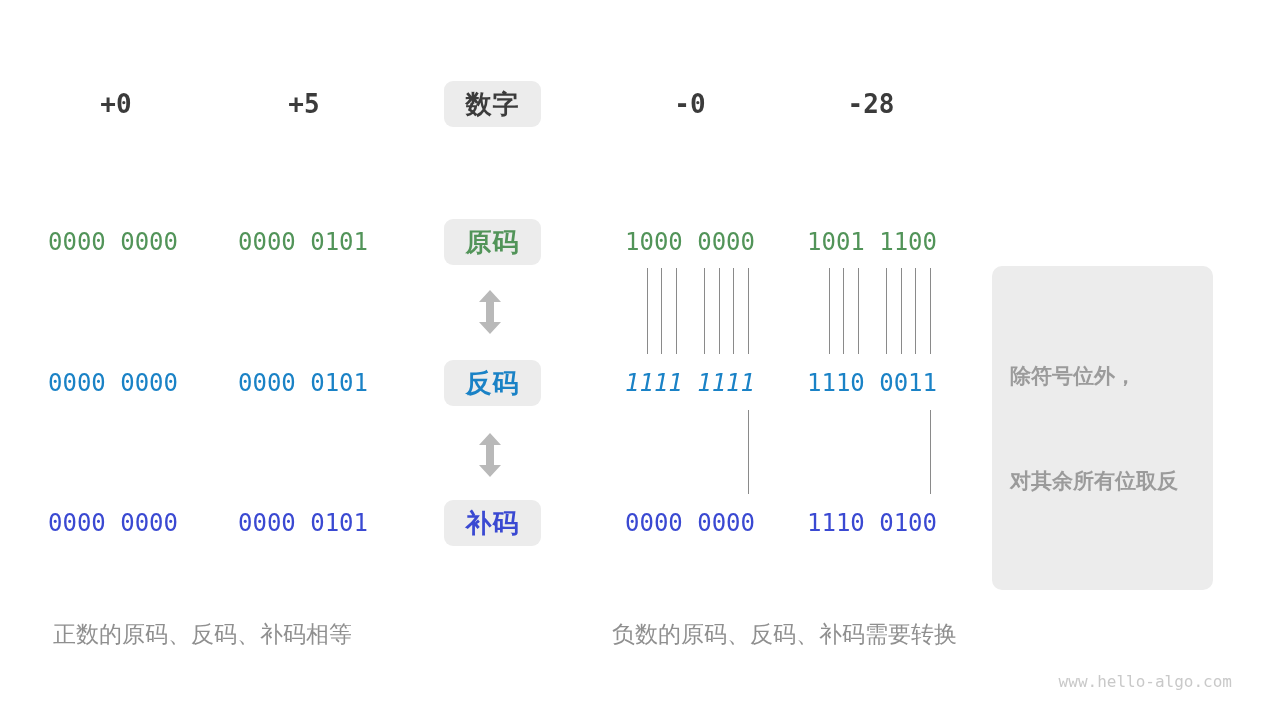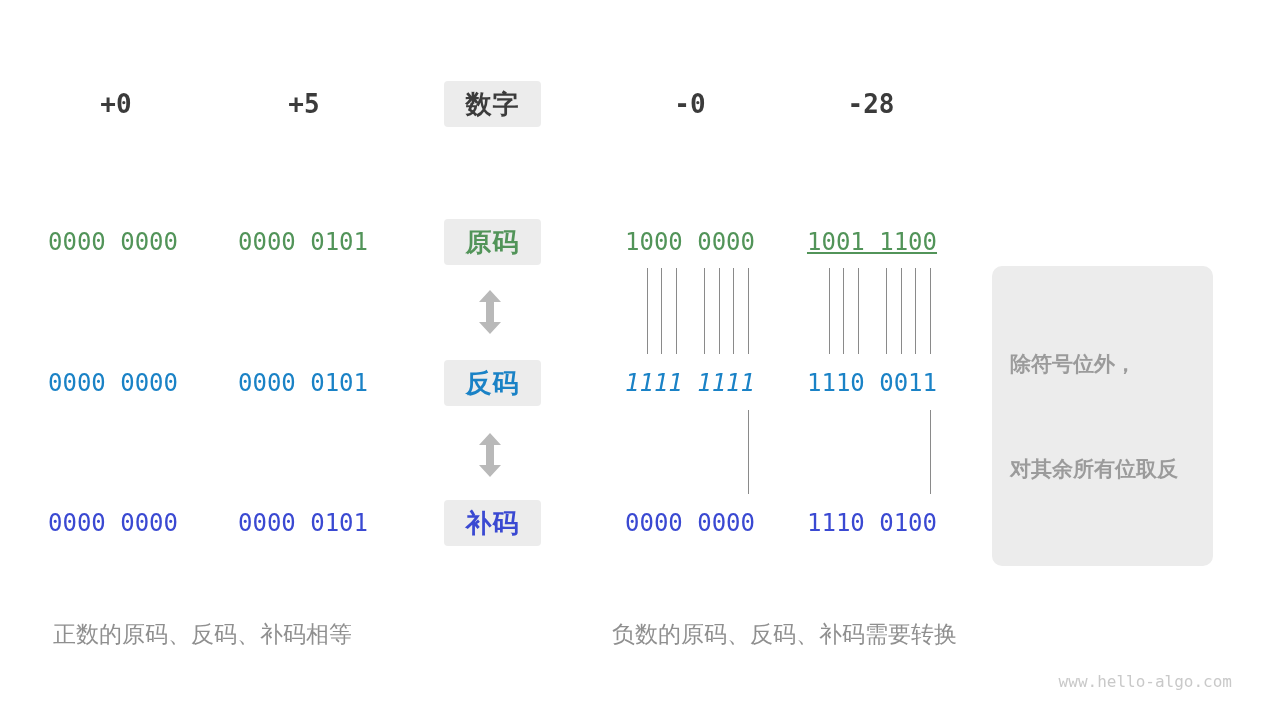--- a/index.html
+++ b/index.html
@@ -14,34 +14,34 @@
   }
   .mono{font-family:"DejaVu Sans Mono", monospace;}
   .abs{position:absolute;}
   .center{transform:translate(-50%,-50%); white-space:pre;}
   .num-label{font-size:26px; font-weight:bold; color:var(--dark);}
   .bin{font-size:24px; white-space:pre;}
   .bin.green{color:var(--green);}
   .bin.blue{color:var(--blue);}
   .bin.indigo{color:var(--indigo);}
   .pill{
-    background:var(--boxbg); border-radius:4px;
+    background:var(--boxbg); border-radius:9px;
     display:flex; align-items:center; justify-content:center;
     font-size:26px; font-weight:bold; letter-spacing:1px;
   }
   .pill.dark{color:var(--dark);}
   .pill.green{color:var(--green);}
   .pill.blue{color:var(--blue);}
   .pill.indigo{color:var(--indigo);}
   .tick{width:1px; background:var(--line); position:absolute;}
   .arrow-svg{position:absolute;}
   .note{
     position:absolute; background:var(--boxbg); border-radius:10px;
     color:var(--graytext); font-weight:bold; font-size:21px;
-    padding:10px 18px; line-height:35px; white-space:pre;
+    padding:22px 18px; line-height:35px; white-space:pre;
   }
   .note.single{padding:0 18px; line-height:46px; height:46px;}
   .caption{
     position:absolute; color:var(--captiontext); font-weight:normal;
     font-size:23px; white-space:pre;
   }
   .watermark{
     position:absolute; color:var(--watermark); font-size:16px; white-space:pre;
   }
 </style>
@@ -57,21 +57,21 @@
   </div>
   <span class="abs center mono num-label" style="left:690px; top:104px;">-0</span>
   <span class="abs center mono num-label" style="left:871px; top:104px;">-28</span>
 
   <span class="abs center mono bin green" style="left:113px; top:242px;">0000 0000</span>
   <span class="abs center mono bin green" style="left:303px; top:242px;">0000 0101</span>
   <div class="abs pill green" style="left:444px; top:219px; width:97px; height:46px;">
     <span>原码</span>
   </div>
   <span class="abs center mono bin green" style="left:690px; top:242px;">1000 0000</span>
-  <span class="abs center mono bin green" style="left:872px; top:242px;text-decoration:underline;">1001 1100</span>
+  <span class="abs center mono bin green" style="left:872px; top:242px;">1001 1100</span>
 
   <div class="tick" style="left:647px; top:268px; height:86px;"></div>
   <div class="tick" style="left:661px; top:268px; height:86px;"></div>
   <div class="tick" style="left:676px; top:268px; height:86px;"></div>
   <div class="tick" style="left:704px; top:268px; height:86px;"></div>
   <div class="tick" style="left:719px; top:268px; height:86px;"></div>
   <div class="tick" style="left:733px; top:268px; height:86px;"></div>
   <div class="tick" style="left:748px; top:268px; height:86px;"></div>
   <div class="tick" style="left:829px; top:268px; height:86px;"></div>
   <div class="tick" style="left:843px; top:268px; height:86px;"></div>

